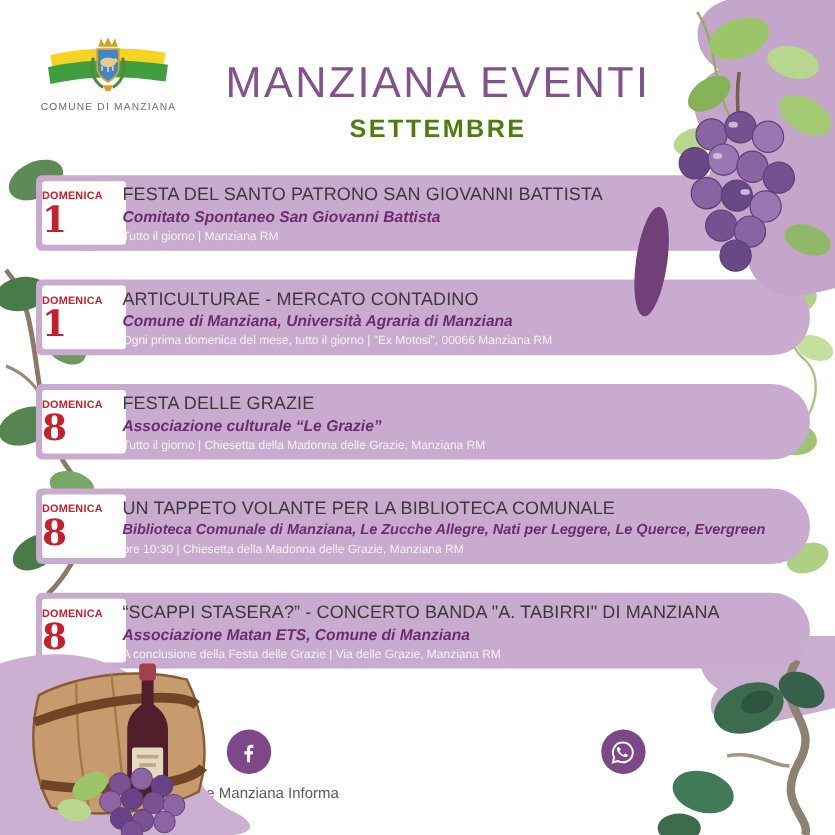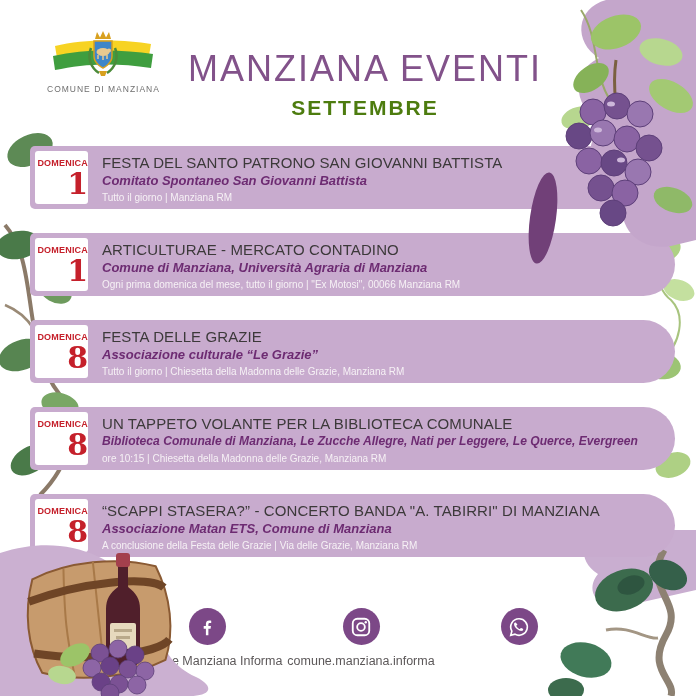--- a/index.html
+++ b/index.html
@@ -1,31 +1,31 @@
 <!DOCTYPE html>
 <html><head>
 <meta charset="utf-8">
 <style>
   html,body{margin:0;padding:0;background:#ffffff;}
   .poster{position:relative;width:696px;height:696px;background:#ffffff;overflow:hidden;
           font-family:"Liberation Sans",sans-serif;}
   svg{display:block;}
 
   
-  .logo-wrap{position:absolute;left:47px;top:30px;width:112px;z-index:2;}
+  .logo-wrap{position:absolute;left:34px;top:30px;width:112px;z-index:2;}
   .logo-caption{margin-top:2px;font-size:8.5px;letter-spacing:1px;color:#6f6f6f;white-space:nowrap;}
   .title-wrap{position:absolute;left:140px;top:48px;width:450px;text-align:center;z-index:2;}
   .main-title{font-size:36px;font-weight:400;color:#82528a;letter-spacing:2px;line-height:42px;white-space:nowrap;text-align:center;}
   .sub-title{margin-top:6px;font-size:21px;font-weight:700;color:#4d7c0f;letter-spacing:2px;}
 
   
   .event-card{position:absolute;left:30px;width:645px;height:63px;background:#c8abce;
               border-radius:5px 32px 32px 5px;z-index:2;}
-  .badge{position:absolute;left:5px;top:5px;width:53px;height:53px;background:#ffffff;
-         border-radius:3px;text-align:right;}
+  .badge{position:absolute;left:5px;top:5px;width:70px;height:53px;background:#ffffff;
+         border-radius:3px;text-align:left;}
   .badge-dom{font-size:9px;font-weight:800;color:#c5202b;letter-spacing:0.2px;padding-top:7px;}
   .badge-num{font-family:"DejaVu Serif",serif;font-size:30px;font-weight:700;color:#c5202b;line-height:1;margin-top:1px;}
   .event-text{position:absolute;left:72px;top:7px;right:10px;}
   .event-title{font-size:15px;font-weight:400;color:#3c393a;line-height:19px;letter-spacing:0.1px;white-space:nowrap;}
   .organizer{font-size:13px;font-weight:700;font-style:italic;color:#6d2b72;line-height:17px;white-space:nowrap;}
   .card-4 .organizer{font-size:12.1px;}
   .details{font-size:10px;color:#f6f1f5;line-height:17px;white-space:nowrap;}
 
   
   .social-col{position:absolute;top:608px;width:200px;text-align:center;z-index:2;}
@@ -198,21 +198,21 @@
   </div>
 
   <div class="event-card card-4" style="top:407px;">
     <div class="badge">
       <div class="badge-dom">DOMENICA</div>
       <div class="badge-num">8</div>
     </div>
     <div class="event-text">
       <div class="event-title">UN TAPPETO VOLANTE PER LA BIBLIOTECA COMUNALE</div>
       <div class="organizer">Biblioteca Comunale di Manziana, Le Zucche Allegre, Nati per Leggere, Le Querce, Evergreen</div>
-      <div class="details">ore 10:15 | Chiesetta della Madonna delle Grazie, Manziana RM</div>
+      <div class="details">ore 10:30 | Chiesetta della Madonna delle Grazie, Manziana RM</div>
     </div>
   </div>
 
   <div class="event-card card-5" style="top:494px;">
     <div class="badge">
       <div class="badge-dom">DOMENICA</div>
       <div class="badge-num">8</div>
     </div>
     <div class="event-text">
       <div class="event-title">“SCAPPI STASERA?” - CONCERTO BANDA "A. TABIRRI" DI MANZIANA</div>
@@ -223,30 +223,20 @@
 
   <div class="social-col" style="left:107px;">
     <div class="social-circle">
       <svg width="22" height="22" viewBox="0 0 24 24">
         <path d="M13.5 21v-7h2.4l.4-3h-2.8V9.2c0-.9.3-1.5 1.6-1.5h1.5V5.1C16.3 5 15.4 5 14.4 5c-2.1 0-3.6 1.3-3.6 3.7V11H8.4v3h2.4v7z" fill="#ffffff"></path>
       </svg>
     </div>
     <div class="social-label">Comune Manziana Informa</div>
   </div>
 
-  <div class="social-col" style="left:261px;">
-    <div class="social-circle">
-      <svg width="22" height="22" viewBox="0 0 24 24">
-        <rect x="3" y="3" width="18" height="18" rx="5" fill="none" stroke="#ffffff" stroke-width="2"></rect>
-        <circle cx="12" cy="12" r="4.2" fill="none" stroke="#ffffff" stroke-width="2"></circle>
-        <circle cx="17.2" cy="6.8" r="1.3" fill="#ffffff"></circle>
-      </svg>
-    </div>
-    <div class="social-label">comune.manziana.informa</div>
-  </div>
 
   <div class="social-col" style="left:419px;">
     <div class="social-circle">
       <svg width="22" height="22" viewBox="0 0 24 24">
         <path d="M12 3a9 9 0 0 0-7.8 13.5L3 21l4.6-1.2A9 9 0 1 0 12 3z" fill="none" stroke="#ffffff" stroke-width="1.8"></path>
         <path d="M8.8 7.6c-.3-.6-.6-.6-.9-.6-.7 0-1.3.8-1.3 1.9 0 1.9 1.4 3.7 3.2 5.2 1.8 1.5 3.9 2.3 5.2 2.1.9-.1 1.6-.8 1.6-1.5 0-.3-.1-.5-.4-.7l-1.8-.9c-.3-.1-.5-.1-.7.2l-.6.8c-.2.2-.4.2-.7.1-1-.4-2.9-2-3.4-3.2-.1-.3 0-.5.2-.6l.8-.7c.2-.2.2-.4.1-.7z" fill="#ffffff"></path>
       </svg>
     </div>
   </div>
 

